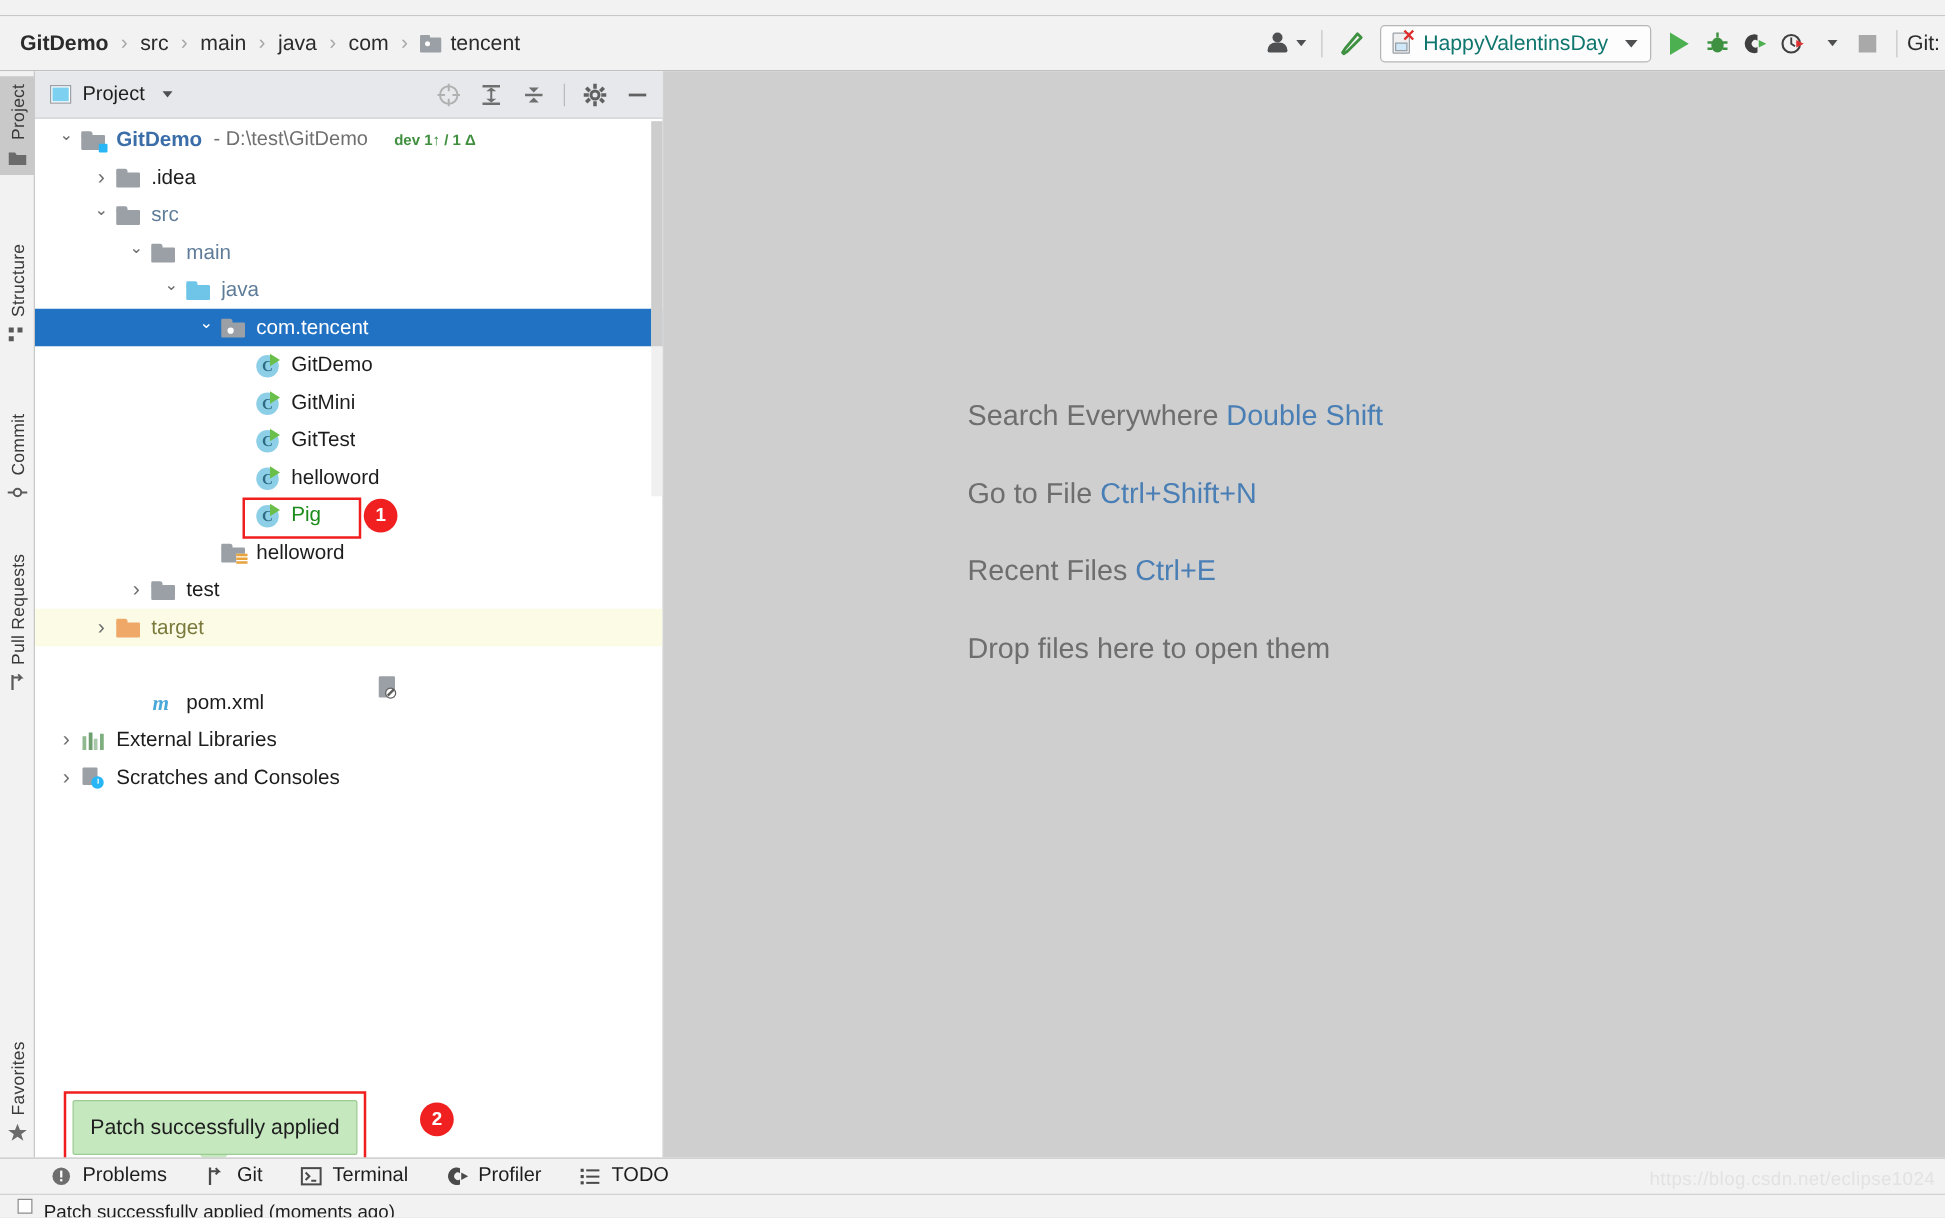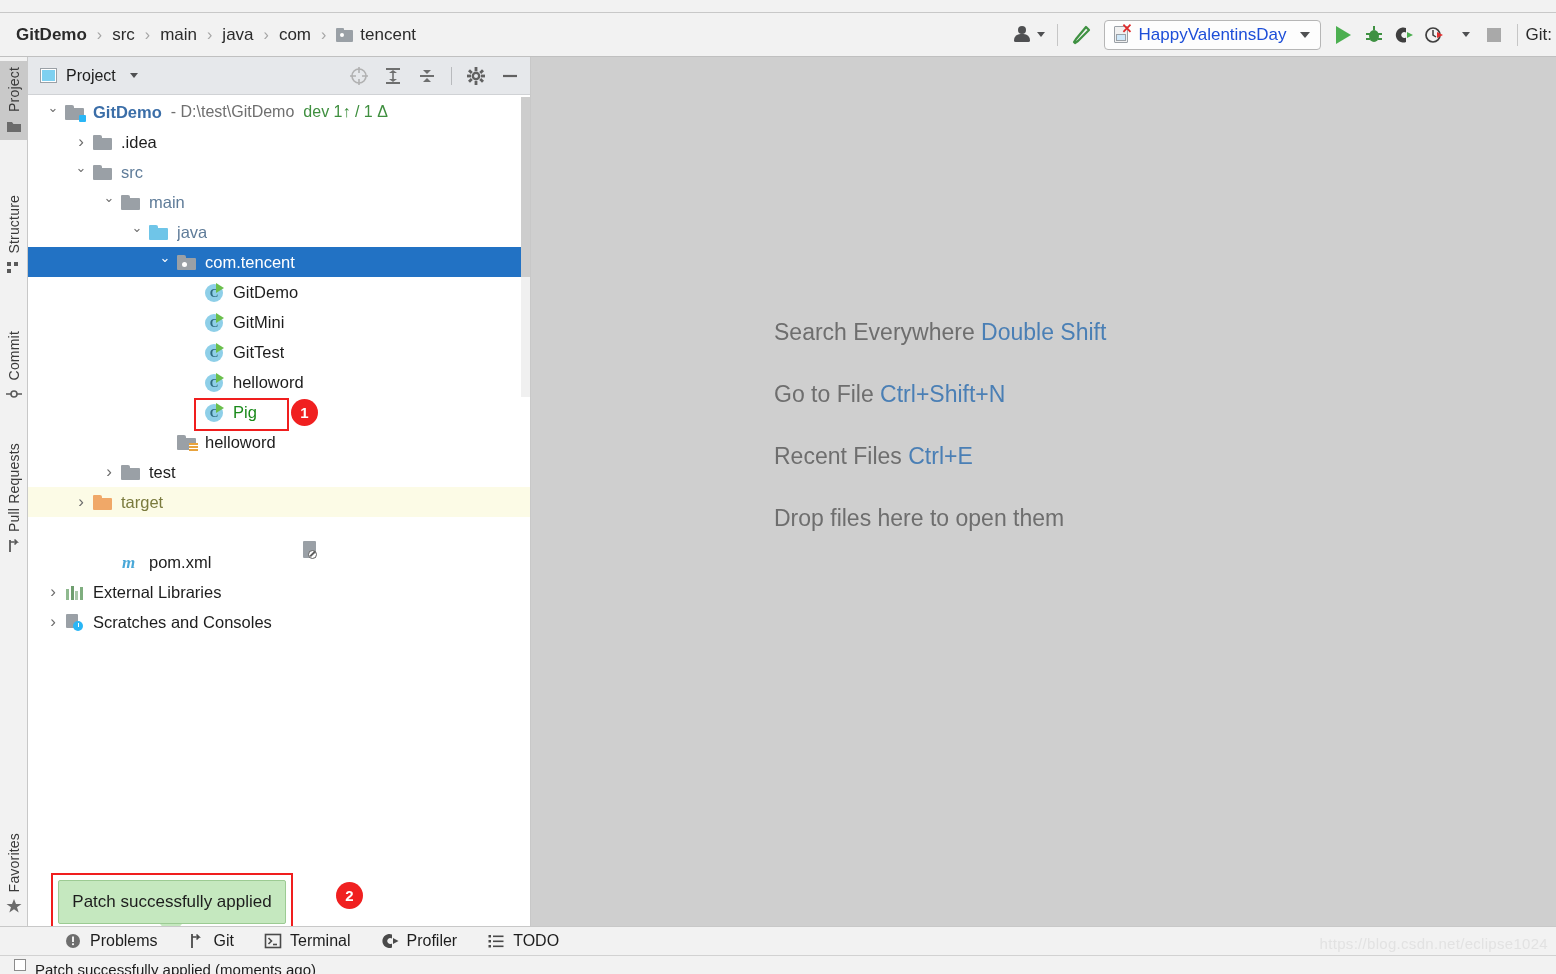--- a/index.html
+++ b/index.html
@@ -94,21 +94,21 @@
     background: #f0f0f0; border: 1.5px solid #9aa0a6; border-radius: 1px;
   }
   .runcfg-ico .band {
     position: absolute; left: 3px; top: 8px; width: 10px; height: 7px;
     background: #cfe8fa; border: 1px solid #9aa0a6;
   }
   .runcfg-ico .xmark {
     position: absolute; right: -2px; top: -2px; font-size: 13px;
     font-weight: bold; color: #e02b2b; line-height: 10px;
   }
-  .runcfg-label { font-size: 17px; color: #1d4ed8; white-space: nowrap; }
+  .runcfg-label { font-size: 17px; color: #0f766e; white-space: nowrap; }
 
   .play-tri {
     width: 0; height: 0; border-top: 9px solid transparent;
     border-bottom: 9px solid transparent; border-left: 15px solid #4caf50;
   }
   .stop-sq {
     width: 14px; height: 14px; background: #a9a9a9;
   }
   .git-label { font-size: 17px; color: #2b2b2b; padding-right: 4px; white-space: nowrap; }
 
@@ -244,21 +244,21 @@
   .scratchico .clk {
     position: absolute; right: 0; bottom: 0; width: 10px; height: 10px;
     background: #29b6f6; border-radius: 50%; z-index: 3;
   }
   .scratchico .clk::after {
     content: ""; position: absolute; left: 4.5px; top: 2px; width: 1.4px; height: 4px;
     background: #fff;
   }
 
   .root-path { color: #6f6f6f; font-weight: normal; margin-left: 9px; font-size: 16px; }
-  .root-branch { color: #3f8f3f; font-weight: normal; margin-left: 9px; font-size: 16px; }
+  .root-branch { color: #3f8f3f; font-weight: bold; margin-left: 21px; font-size: 12px; }
   .root-name { color: #3b6ea8; font-weight: bold; }
   .lbl.muted { color: #5f7c99; }
   .lbl.added  { color: #1a8a1a; }
   .lbl.excl   { color: #7a7a3d; }
 
   
   .tree-scroll {
     position: absolute; right: 0; top: 40px; width: 9px; height: 300px;
     background: #f0f0f0;
   }
@@ -298,21 +298,21 @@
     position: absolute; left: 160px; top: 924px;
     width: 0; height: 0;
     border-left: 11px solid transparent; border-right: 11px solid transparent;
     border-top: 12px solid #c5e8bf;
   }
 
   
   .statusbar-tools {
     position: absolute; left: 0; bottom: 19px; width: 1556px; height: 29px;
     background: #f2f2f2; border-top: 1px solid #c8c8c8;
-    display: flex; align-items: center; padding-left: 64px; gap: 30px;
+    display: flex; align-items: center; padding-left: 40px; gap: 30px;
   }
   .sb-item {
     display: flex; align-items: center; gap: 8px;
     font-size: 16px; color: #1d1d1d; white-space: nowrap;
   }
 
   .statusbar-bottom {
     position: absolute; left: 0; bottom: 0; width: 1556px; height: 19px;
     background: #f2f2f2; border-top: 1px solid #d2d2d2;
     display: flex; align-items: center; padding-left: 14px; gap: 9px;

